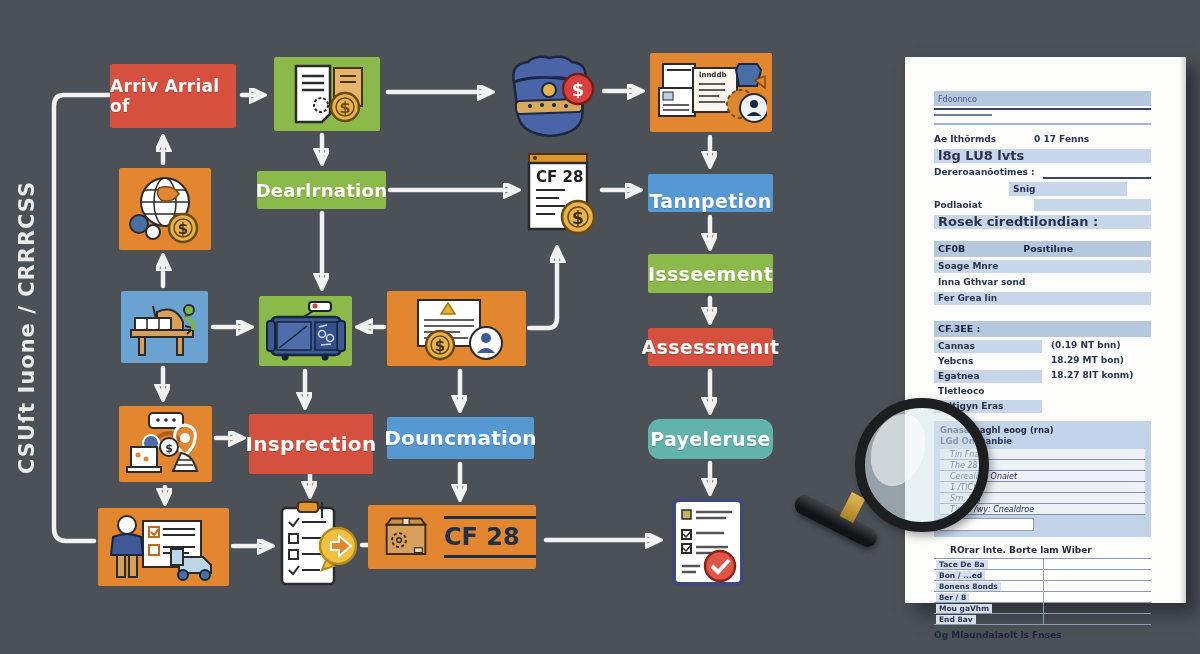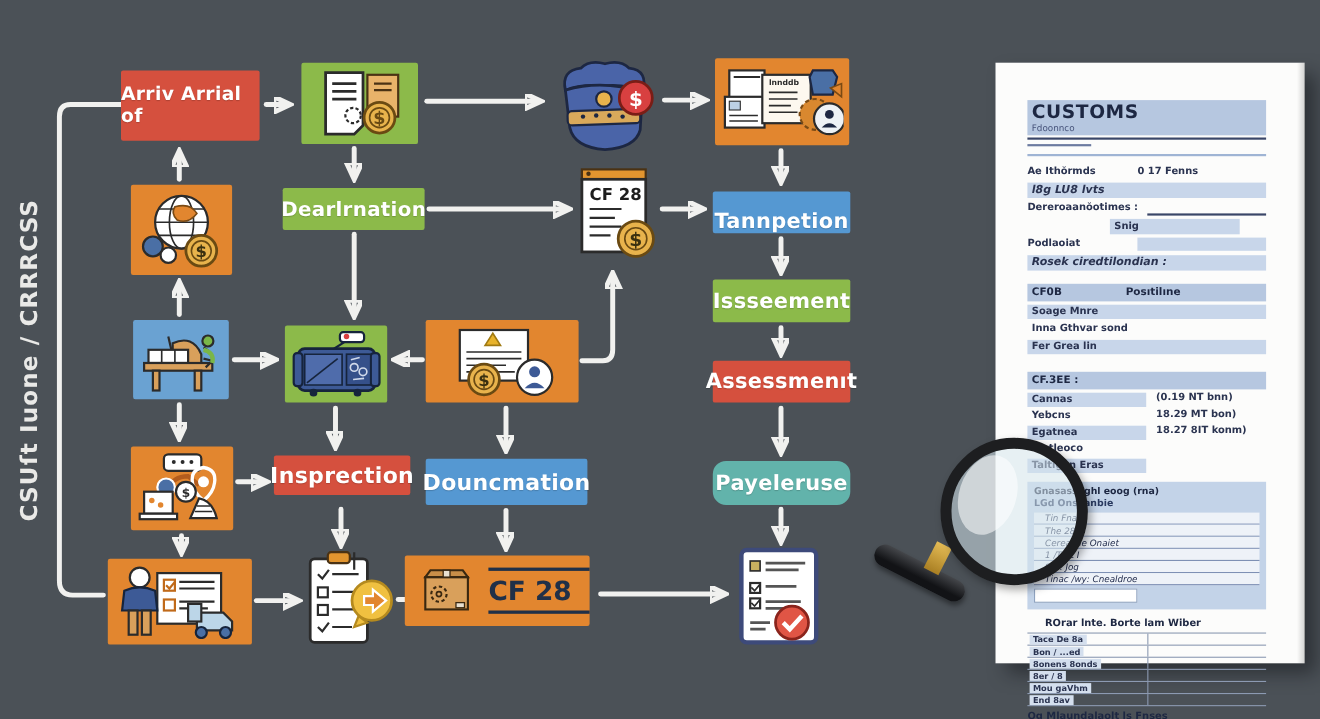--- a/index.html
+++ b/index.html
@@ -27,21 +27,21 @@
   .doc-in{position:absolute;left:29px;top:34px;right:35px;}
   .bar{background:#c8d6ea;} .hbar{background:#b6c7e0;}
   .d-title-bar{padding:3px 6px 2px 4px;margin-bottom:2px;}
   .d-title{font-size:17px;font-weight:bold;letter-spacing:.5px;color:#1d2742;line-height:1;}
   .d-sub{font-size:8px;color:#46537a;margin-top:1px;}
   .d-underline{height:2px;background:#3a4668;margin-bottom:4px;}
   .d-shortline{height:2px;width:58px;background:#6c7ba0;margin-bottom:7px;}
   .d-rule{height:2px;background:#9fb4d4;margin-bottom:8px;}
   .d-row{font-size:9px;font-weight:bold;display:flex;margin-bottom:3px;line-height:13px;}
   .d-row .v{margin-left:38px;}
-  .d-bar-row{font-size:10px;font-weight:bold;padding:1px 4px;margin-bottom:3px;line-height:12px;font-style:italic;}
+  .d-bar-row{font-size:13px;font-weight:bold;padding:1px 4px;margin-bottom:3px;line-height:12px;}
   .d-split{display:flex;margin-bottom:3px;align-items:flex-end;}
   .d-split .lbl{font-size:9px;font-weight:bold;line-height:13px;}
   .d-split .fill{flex:1;border-bottom:2px solid #3a4668;margin-left:8px;height:11px;}
   .d-right-bar{margin-left:75px;width:110px;font-size:9px;font-weight:bold;padding:1px 4px;margin-bottom:3px;line-height:12px;}
   .d-pod{position:relative;font-size:9px;font-weight:bold;margin-bottom:3px;line-height:13px;}
   .d-pod .shade{position:absolute;left:100px;right:0;top:0;height:12px;}
   .sec-h{display:flex;font-size:9.5px;font-weight:bold;padding:2px 4px;margin-bottom:3px;line-height:12px;color:#1d2742;}
   .sec-h .r{margin-left:58px;}
   .s1row{font-size:9px;font-weight:bold;padding:1px 4px;margin-bottom:3px;line-height:11px;}
   .s1plain{font-size:9px;font-weight:bold;padding:1px 4px;margin-bottom:3px;line-height:11px;}
@@ -286,21 +286,21 @@
       <rect x="6" y="36" width="26" height="20" fill="#fff" stroke="#2b2b2b" stroke-width="2"></rect>
       <circle cx="13" cy="44" r="2.5" fill="#e2862f"></circle>
         <circle cx="21" cy="48" r="2.5" fill="#e2862f"></circle>
       <rect x="2" y="56" width="34" height="5" fill="#fff" stroke="#2b2b2b" stroke-width="2"></rect>
       <path d="M48,60 l8,-18 q12,2 16,18 z" fill="#fff" stroke="#2b2b2b" stroke-width="2"></path>
       <line x1="52" y1="54" x2="68" y2="54" stroke="#2b2b2b" stroke-width="1.5"></line>
       <line x1="54" y1="49" x2="66" y2="49" stroke="#2b2b2b" stroke-width="1.5"></line>
     </svg>
   </div>
 
-  <div class="node red label-box" style="left:249px;top:414px;width:124px;height:36px;font-size:20px;">
+  <div class="node red label-box" style="left:249px;top:414px;width:124px;height:60px;font-size:20px;">
     <span>Insprection</span>
   </div>
 
   <div class="node blue label-box" style="left:387px;top:417px;width:147px;height:42px;font-size:20px;">
     <span>Douncmation</span>
   </div>
 
   <div class="node teal label-box" style="left:648px;top:419px;width:125px;height:40px;border-radius:12px;">
     <span>Payeleruse</span>
   </div>
@@ -378,21 +378,20 @@
       <line x1="16" y1="76" x2="30" y2="76" stroke="#555" stroke-width="2.5"></line>
       <circle cx="54" cy="70" r="15" fill="#e05545" stroke="#8a241c" stroke-width="2.5"></circle>
       <path d="M46,70 l6,6 l11,-12" stroke="#fff" stroke-width="4" fill="none"></path>
     </svg>
   </div>
 
   <div class="doc">
     <div class="doc-in">
 
       <div class="d-title-bar hbar">
-        <div class="d-title">CUSTOMS</div>
         <div class="d-sub">Fdoonnco</div>
       </div>
       <div class="d-underline"></div>
       <div class="d-shortline"></div>
       <div class="d-rule"></div>
 
       <div class="d-row">
         <span>Ae Ithŏrmds</span>
         <span class="v">0 17 Fenns</span>
       </div>

